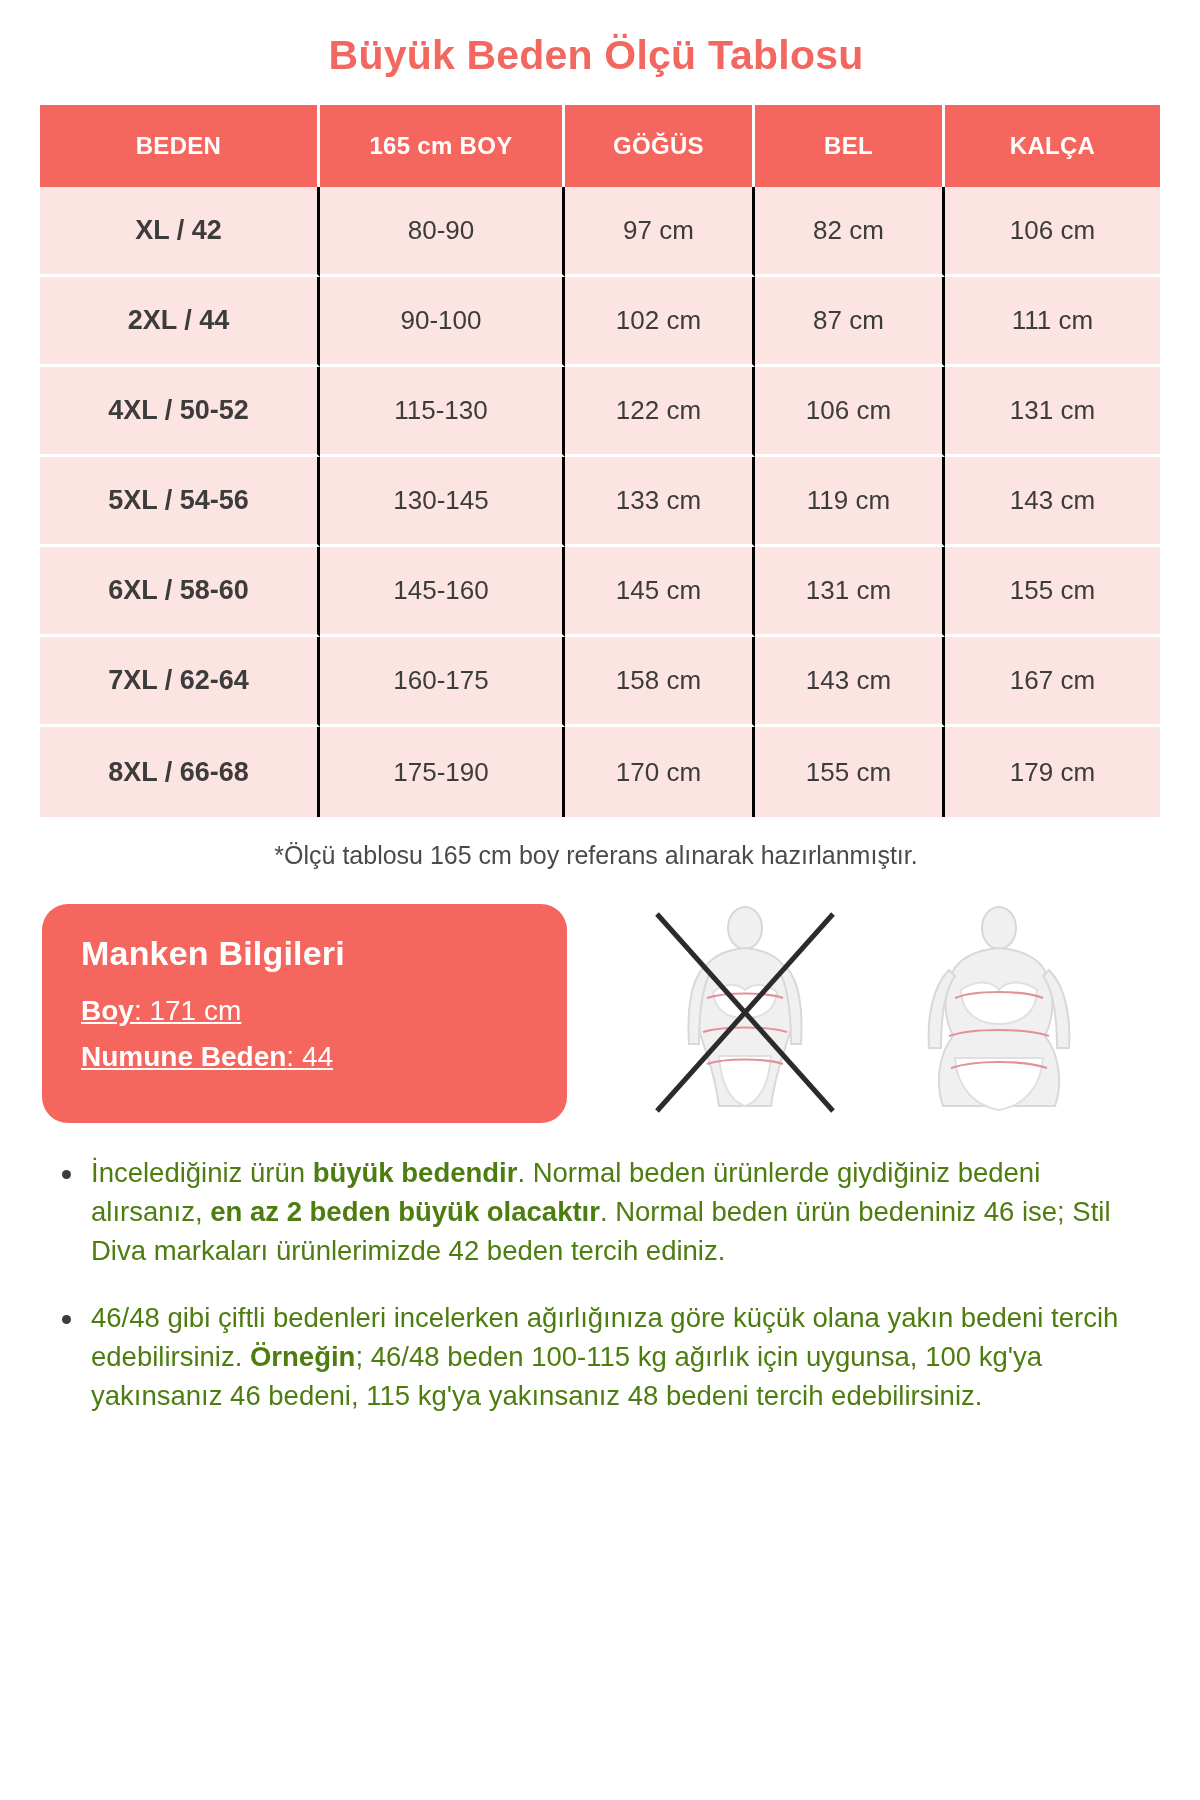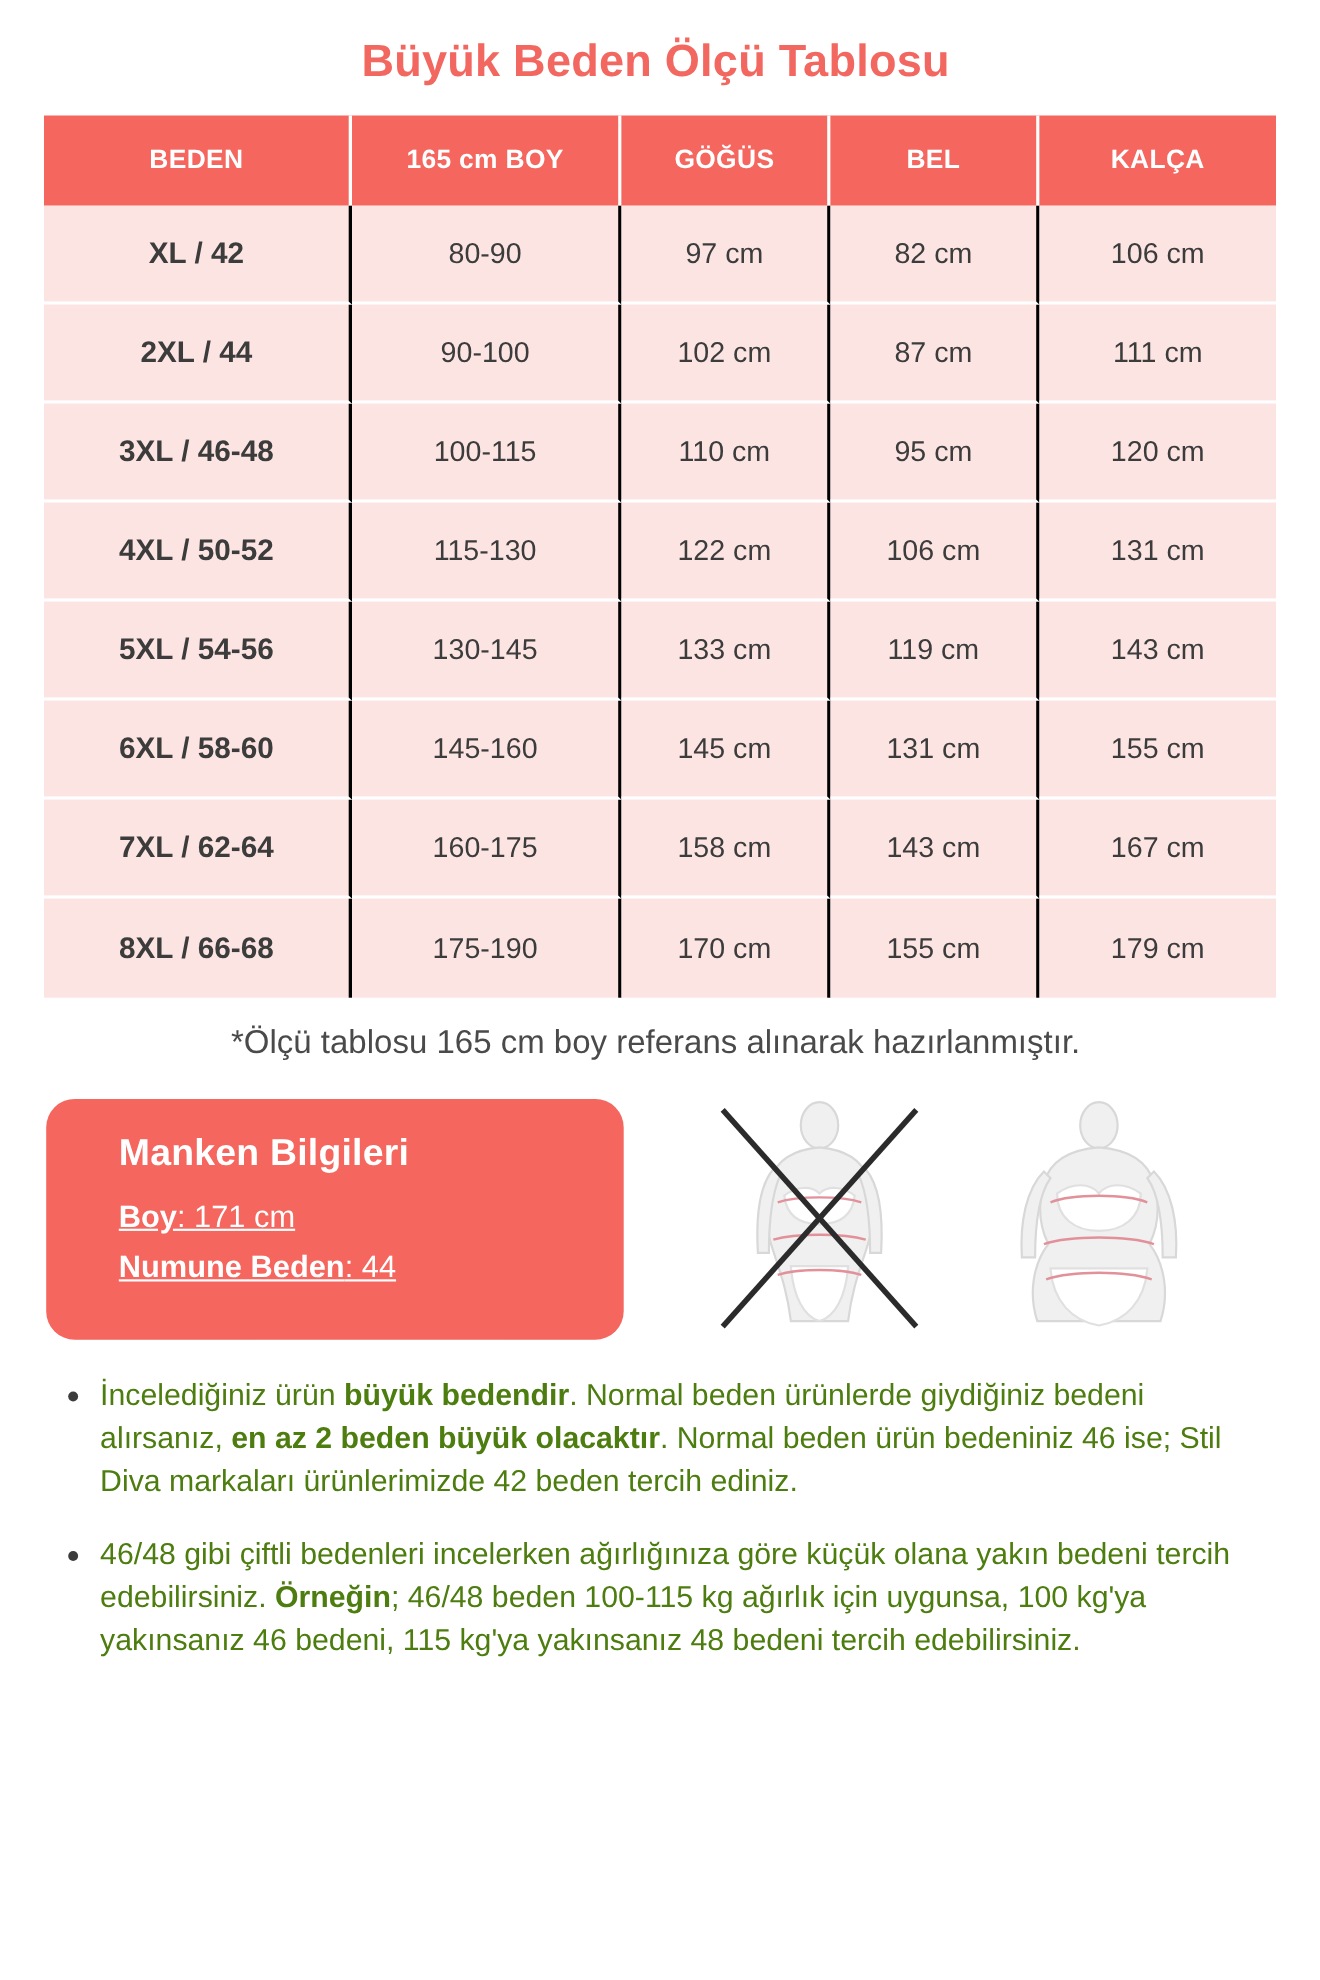--- a/index.html
+++ b/index.html
@@ -66,39 +66,39 @@
   }
   .col-size   { width: 280px; }
   .col-boy    { width: 245px; }
   .col-gogus  { width: 190px; }
   .col-bel    { width: 190px; }
   .col-kalca  { width: 215px; }
 
   
   .footnote {
     text-align: center;
-    font-size: 30px;
+    font-size: 25px;
     color: #4a4a4a;
     margin-top: 24px;
   }
 
   
   .model-row {
     display: flex;
     align-items: stretch;
     margin-top: 34px;
     padding-left: 2px;
     gap: 24px;
   }
   .model-card {
     background: #F4665E;
     color: #ffffff;
     border-radius: 26px;
     width: 525px;
-    padding: 30px 40px 36px 66px;
+    padding: 30px 40px 36px 39px;
   }
   .model-card .mc-title {
     font-size: 34px;
     font-weight: bold;
     margin-bottom: 22px;
     letter-spacing: 0.2px;
   }
   .model-card .mc-line {
     font-size: 28px;
     margin-bottom: 14px;
@@ -174,27 +174,20 @@
         <td>97 cm</td>
         <td>82 cm</td>
         <td>106 cm</td>
       </tr>
       <tr>
         <td class="sizecol">2XL / 44</td>
         <td>90-100</td>
         <td>102 cm</td>
         <td>87 cm</td>
         <td>111 cm</td>
-      </tr>
-      <tr>
-        <td class="sizecol">3XL / 46-48</td>
-        <td>100-115</td>
-        <td>110 cm</td>
-        <td>95 cm</td>
-        <td>120 cm</td>
       </tr>
       <tr>
         <td class="sizecol">4XL / 50-52</td>
         <td>115-130</td>
         <td>122 cm</td>
         <td>106 cm</td>
         <td>131 cm</td>
       </tr>
       <tr>
         <td class="sizecol">5XL / 54-56</td>

